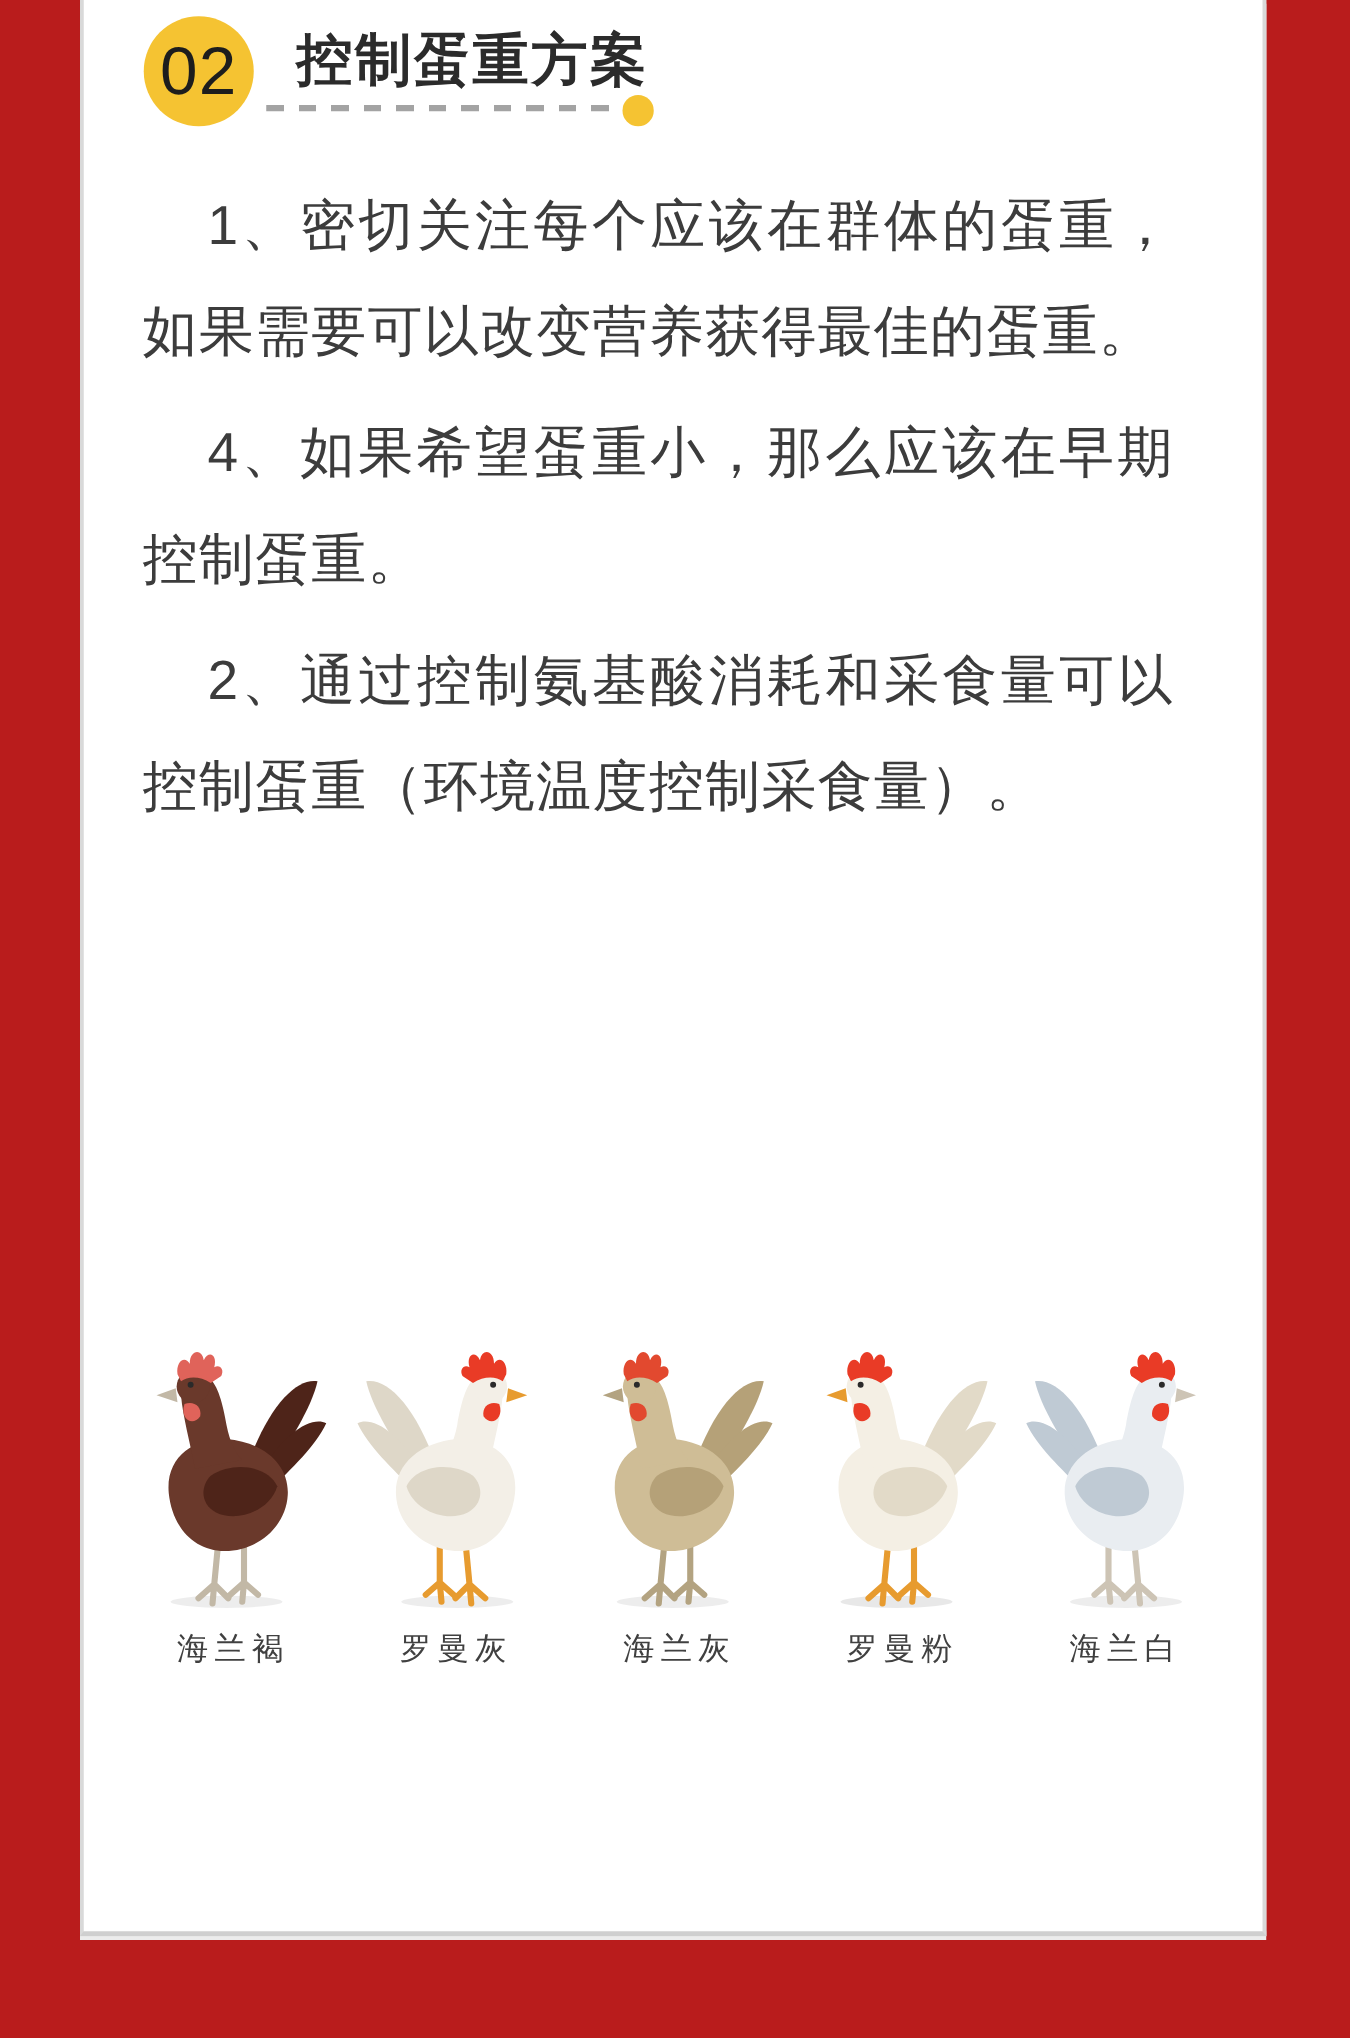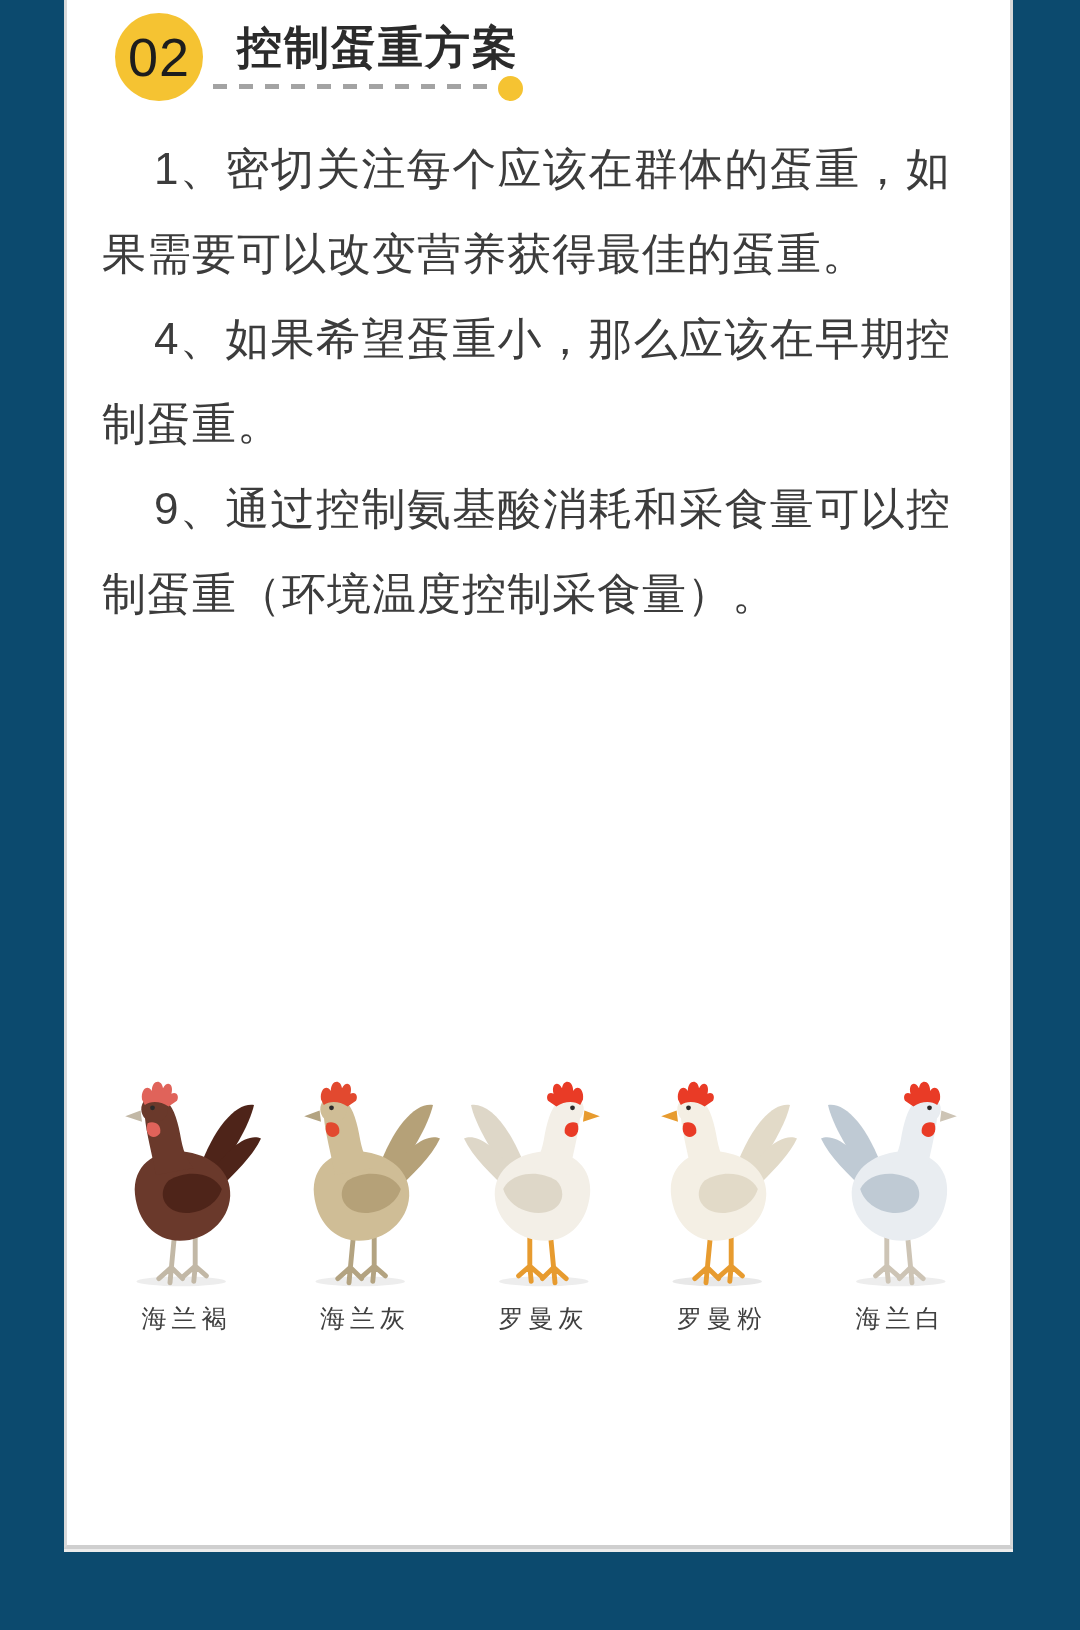--- a/index.html
+++ b/index.html
@@ -1,21 +1,21 @@
 <!DOCTYPE html>
 <html><head>
 <meta charset="utf-8">
 <style>
   html,body{margin:0;padding:0;}
   body{
     width:1080px;height:1630px;background:#fbfbfb;
     font-family:"Liberation Sans","DejaVu Sans",sans-serif;
     -webkit-font-smoothing:antialiased;
   }
-  .page{position:relative;width:1080px;height:1630px;background:#0c4a6e;overflow:hidden;}
+  .page{position:relative;width:1080px;height:1630px;background:#b91c1c;overflow:hidden;}
   .card{
     position:absolute;left:64px;top:0;width:949px;height:1549px;
     background:#ffffff;box-sizing:border-box;
     border-left:3px solid #d9d9d9;border-right:3px solid #d9d9d9;
     border-bottom:4px solid #cfcfcf;
     box-shadow:0 3px 0 #ececec;
   }
   
   .badge{
     position:absolute;left:48px;top:13px;width:88px;height:88px;border-radius:50%;
@@ -27,21 +27,21 @@
     font-size:45px;font-weight:700;color:#2b2b2b;letter-spacing:2px;white-space:nowrap;
   }
   .dashline{
     position:absolute;left:146px;top:84px;width:292px;height:5px;
     background:repeating-linear-gradient(90deg,#a3a3a3 0 14px,transparent 14px 26px);
   }
   .enddot{position:absolute;left:431px;top:76px;width:25px;height:25px;border-radius:50%;background:#F5C332;}
   
   .content{position:absolute;left:35px;top:126px;width:849px;}
   .content p{
-    margin:0;font-size:44px;line-height:85px;color:#3c3c3c;letter-spacing:1px;
+    margin:12px;font-size:44px;line-height:85px;color:#3c3c3c;letter-spacing:1px;
     text-align:justify;text-indent:52px;
   }
   
   .breeds{
     position:absolute;left:33px;top:1066px;width:882px;
     display:flex;justify-content:space-between;align-items:flex-end;
   }
   .breed{width:168px;text-align:center;}
   .breed svg{display:block;margin:0 auto;}
   .breed figcaption{
@@ -58,21 +58,21 @@
     <div class="badge">
       <span>02</span>
     </div>
     <h1 class="title">控制蛋重方案</h1>
     <div class="dashline"></div>
     <div class="enddot"></div>
 
     <div class="content">
       <p>1、密切关注每个应该在群体的蛋重，如果需要可以改变营养获得最佳的蛋重。</p>
       <p>4、如果希望蛋重小，那么应该在早期控制蛋重。</p>
-      <p>9、通过控制氨基酸消耗和采食量可以控制蛋重（环境温度控制采食量）。</p>
+      <p>2、通过控制氨基酸消耗和采食量可以控制蛋重（环境温度控制采食量）。</p>
     </div>
 
     <div class="breeds">
 
       <figure class="breed">
         <svg width="168" height="232" viewBox="0 0 120 150">
           <g>
             <ellipse cx="58" cy="146" rx="32" ry="3.5" fill="#000" opacity="0.07"></ellipse>
             <path d="M70 68 C 82 34 98 18 110 20 C 107 34 94 56 80 74 Z" fill="#4E2419"></path>
             <path d="M75 76 C 91 48 107 40 115 44 C 109 57 95 70 83 82 Z" fill="#4E2419"></path>
@@ -86,58 +86,58 @@
             <path d="M29 24 L18 28 L30 32 Z" fill="#C2B8A6"></path>
             <path d="M34 33 C 31 42 39 46 43 40 C 44 34 39 31 34 33 Z" fill="#E0635A"></path>
             <circle cx="37.5" cy="22" r="1.7" fill="#2a2a2a"></circle>
           </g>
         </svg>
         <figcaption>海兰褐</figcaption>
       </figure>
 
       <figure class="breed">
         <svg width="168" height="232" viewBox="0 0 120 150">
+          <g transform="translate(120,0) scale(-1,1)">
+            <ellipse cx="58" cy="146" rx="32" ry="3.5" fill="#000" opacity="0.07"></ellipse>
+            <path d="M70 68 C 82 34 98 18 110 20 C 107 34 94 56 80 74 Z" fill="#DED7C8"></path>
+            <path d="M75 76 C 91 48 107 40 115 44 C 109 57 95 70 83 82 Z" fill="#DED7C8"></path>
+            <path d="M53 115 L51 136 M51 136 L42 144 M51 136 L50 147 M51 136 L59 144" fill="none" stroke-width="3.5" stroke-linecap="round" stroke="#E79B2F"></path>
+            <path d="M68 114 L68 135 M68 135 L59 143 M68 135 L67 146 M68 135 L76 142" fill="none" stroke-width="3.5" stroke-linecap="round" stroke="#E79B2F"></path>
+            <path d="M25 84 C 23 62 41 52 58 53 C 80 55 94 68 93 85 C 92 103 76 117 57 117 C 39 117 27 103 25 84 Z" fill="#F3EFE7"></path>
+            <path d="M49 74 C 63 65 82 69 87 80 C 83 94 64 101 52 95 C 43 90 43 80 49 74 Z" fill="#DED7C8"></path>
+            <path d="M40 70 C 37 54 33 40 32 28 C 31 17 42 13 48 18 C 53 22 56 33 58 45 C 60 55 63 61 67 65 Z" fill="#F3EFE7"></path>
+            <circle cx="39" cy="23" r="9.5" fill="#F3EFE7"></circle>
+            <path d="M30 16 C 29 9 34 5 37 10 C 37 2 44 1 45 8 C 48 2 53 5 51 12 C 54 10 57 13 55 17 L49 21 C 43 17 36 17 32 20 Z" fill="#E93B26"></path>
+            <path d="M29 24 L18 28 L30 32 Z" fill="#E79B2F"></path>
+            <path d="M34 33 C 31 42 39 46 43 40 C 44 34 39 31 34 33 Z" fill="#E93B26"></path>
+            <circle cx="37.5" cy="22" r="1.7" fill="#2a2a2a"></circle>
+          </g>
+        </svg>
+        <figcaption>罗曼灰</figcaption>
+      </figure>
+
+      <figure class="breed">
+        <svg width="168" height="232" viewBox="0 0 120 150">
           <g>
             <ellipse cx="58" cy="146" rx="32" ry="3.5" fill="#000" opacity="0.07"></ellipse>
             <path d="M70 68 C 82 34 98 18 110 20 C 107 34 94 56 80 74 Z" fill="#B5A178"></path>
             <path d="M75 76 C 91 48 107 40 115 44 C 109 57 95 70 83 82 Z" fill="#B5A178"></path>
             <path d="M53 115 L51 136 M51 136 L42 144 M51 136 L50 147 M51 136 L59 144" fill="none" stroke-width="3.5" stroke-linecap="round" stroke="#B3A381"></path>
             <path d="M68 114 L68 135 M68 135 L59 143 M68 135 L67 146 M68 135 L76 142" fill="none" stroke-width="3.5" stroke-linecap="round" stroke="#B3A381"></path>
             <path d="M25 84 C 23 62 41 52 58 53 C 80 55 94 68 93 85 C 92 103 76 117 57 117 C 39 117 27 103 25 84 Z" fill="#CFBD96"></path>
             <path d="M49 74 C 63 65 82 69 87 80 C 83 94 64 101 52 95 C 43 90 43 80 49 74 Z" fill="#B5A178"></path>
             <path d="M40 70 C 37 54 33 40 32 28 C 31 17 42 13 48 18 C 53 22 56 33 58 45 C 60 55 63 61 67 65 Z" fill="#CFBD96"></path>
             <circle cx="39" cy="23" r="9.5" fill="#CFBD96"></circle>
             <path d="M30 16 C 29 9 34 5 37 10 C 37 2 44 1 45 8 C 48 2 53 5 51 12 C 54 10 57 13 55 17 L49 21 C 43 17 36 17 32 20 Z" fill="#E2492F"></path>
             <path d="M29 24 L18 28 L30 32 Z" fill="#B3A381"></path>
             <path d="M34 33 C 31 42 39 46 43 40 C 44 34 39 31 34 33 Z" fill="#E2492F"></path>
             <circle cx="37.5" cy="22" r="1.7" fill="#2a2a2a"></circle>
           </g>
         </svg>
         <figcaption>海兰灰</figcaption>
-      </figure>
-
-      <figure class="breed">
-        <svg width="168" height="232" viewBox="0 0 120 150">
-          <g transform="translate(120,0) scale(-1,1)">
-            <ellipse cx="58" cy="146" rx="32" ry="3.5" fill="#000" opacity="0.07"></ellipse>
-            <path d="M70 68 C 82 34 98 18 110 20 C 107 34 94 56 80 74 Z" fill="#DED7C8"></path>
-            <path d="M75 76 C 91 48 107 40 115 44 C 109 57 95 70 83 82 Z" fill="#DED7C8"></path>
-            <path d="M53 115 L51 136 M51 136 L42 144 M51 136 L50 147 M51 136 L59 144" fill="none" stroke-width="3.5" stroke-linecap="round" stroke="#E79B2F"></path>
-            <path d="M68 114 L68 135 M68 135 L59 143 M68 135 L67 146 M68 135 L76 142" fill="none" stroke-width="3.5" stroke-linecap="round" stroke="#E79B2F"></path>
-            <path d="M25 84 C 23 62 41 52 58 53 C 80 55 94 68 93 85 C 92 103 76 117 57 117 C 39 117 27 103 25 84 Z" fill="#F3EFE7"></path>
-            <path d="M49 74 C 63 65 82 69 87 80 C 83 94 64 101 52 95 C 43 90 43 80 49 74 Z" fill="#DED7C8"></path>
-            <path d="M40 70 C 37 54 33 40 32 28 C 31 17 42 13 48 18 C 53 22 56 33 58 45 C 60 55 63 61 67 65 Z" fill="#F3EFE7"></path>
-            <circle cx="39" cy="23" r="9.5" fill="#F3EFE7"></circle>
-            <path d="M30 16 C 29 9 34 5 37 10 C 37 2 44 1 45 8 C 48 2 53 5 51 12 C 54 10 57 13 55 17 L49 21 C 43 17 36 17 32 20 Z" fill="#E93B26"></path>
-            <path d="M29 24 L18 28 L30 32 Z" fill="#E79B2F"></path>
-            <path d="M34 33 C 31 42 39 46 43 40 C 44 34 39 31 34 33 Z" fill="#E93B26"></path>
-            <circle cx="37.5" cy="22" r="1.7" fill="#2a2a2a"></circle>
-          </g>
-        </svg>
-        <figcaption>罗曼灰</figcaption>
       </figure>
 
       <figure class="breed">
         <svg width="168" height="232" viewBox="0 0 120 150">
           <g>
             <ellipse cx="58" cy="146" rx="32" ry="3.5" fill="#000" opacity="0.09"></ellipse>
             <path d="M70 68 C 82 34 98 18 110 20 C 107 34 94 56 80 74 Z" fill="#E2DAC8"></path>
             <path d="M75 76 C 91 48 107 40 115 44 C 109 57 95 70 83 82 Z" fill="#E2DAC8"></path>
             <path d="M53 115 L51 136 M51 136 L42 144 M51 136 L50 147 M51 136 L59 144" fill="none" stroke-width="3.5" stroke-linecap="round" stroke="#E79B2F"></path>
             <path d="M68 114 L68 135 M68 135 L59 143 M68 135 L67 146 M68 135 L76 142" fill="none" stroke-width="3.5" stroke-linecap="round" stroke="#E79B2F"></path>

